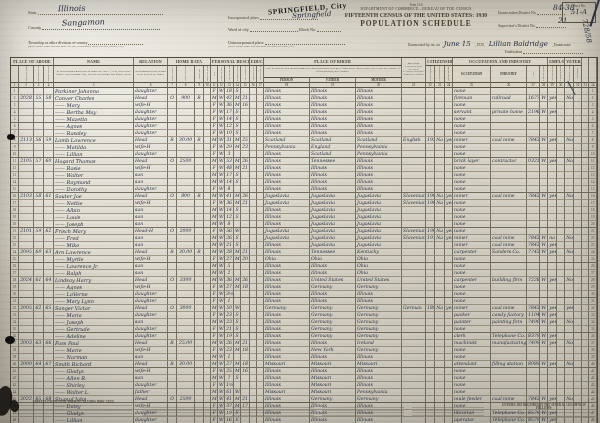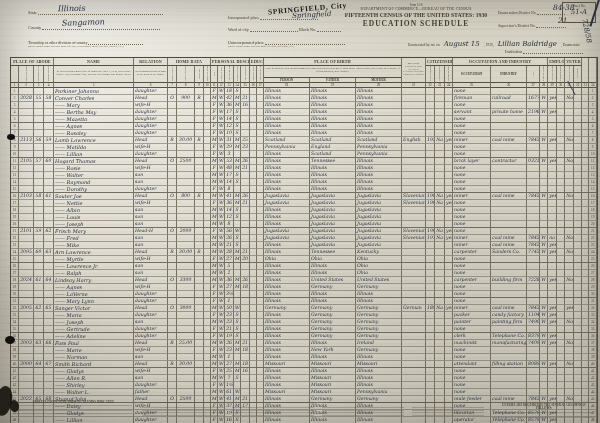--- a/index.html
+++ b/index.html
@@ -90,21 +90,21 @@
   <div class="abs fine" style="left:228px;top:45px;width:150px;">(Insert proper name and also name of class, as village, etc.)</div>
   <div class="abs pr" style="left:505px;top:47px;font-size:4.2px;">
     <span>Institution</span>
     <span class="dots" style="width:60px;"></span>
   </div>
 
   <div class="abs" style="left:330px;top:3px;width:172px;text-align:center;">
     <div class="pr" style="font-size:3px;">Form 15-6</div>
     <div class="pr" style="font-size:3.8px;letter-spacing:.2px;">DEPARTMENT OF COMMERCE—BUREAU OF THE CENSUS</div>
     <div class="pr" style="font-size:5.8px;font-weight:bold;margin-top:1px;">FIFTEENTH CENSUS OF THE UNITED STATES: 1930</div>
-    <div class="pr" style="font-size:7.5px;font-weight:bold;letter-spacing:1px;margin-top:1px;">EDUCATION SCHEDULE</div>
+    <div class="pr" style="font-size:7.5px;font-weight:bold;letter-spacing:1px;margin-top:1px;">POPULATION SCHEDULE</div>
   </div>
 
   <div class="abs pr" style="left:498px;top:8px;font-size:3.8px;">
     <span>Enumeration District No.</span>
     <span class="dots" style="width:28px;"></span>
   </div>
   <div class="abs hw" style="left:553px;top:3px;font-size:7.5px;">84-38</div>
   <div class="abs pr" style="left:498px;top:21px;font-size:3.8px;">
     <span>Supervisor's District No.</span>
     <span class="dots" style="width:30px;"></span>
@@ -112,21 +112,21 @@
   <div class="abs hw" style="left:558px;top:16px;font-size:7.5px;">21</div>
   <div class="abs" style="left:562px;top:2px;width:32px;height:19px;border:1px solid #55503f;text-align:center;">
     <div class="pr" style="font-size:3.4px;margin-top:1px;">Sheet No.</div>
     <div class="hw" style="font-size:7px;">51-A</div>
   </div>
   <div class="abs hw" style="left:588px;top:18px;font-size:7px;transform:rotate(78deg);transform-origin:left top;">728/58</div>
   <div class="slash" style="left:594px;top:-3px;width:1.5px;height:30px;transform:rotate(18deg);"></div>
 
   <div class="abs" style="left:408px;top:32px;white-space:nowrap;">
     <span class="pr" style="font-size:3.6px;">Enumerated by me on</span>
-    <span class="hw" style="font-size:7px;">August 15</span>
+    <span class="hw" style="font-size:7px;">June 15</span>
     <span class="pr" style="font-size:3.6px;">, 1930,</span>
     <span class="hw" style="font-size:7px;">Lillian Baldridge</span>
     <span class="pr" style="font-size:3.6px;">, Enumerator</span>
   </div>
 
   <table class="census">
       <colgroup>
         <col style="width: 8px;">
         <col style="width: 15px;">
         <col style="width: 10px;">

